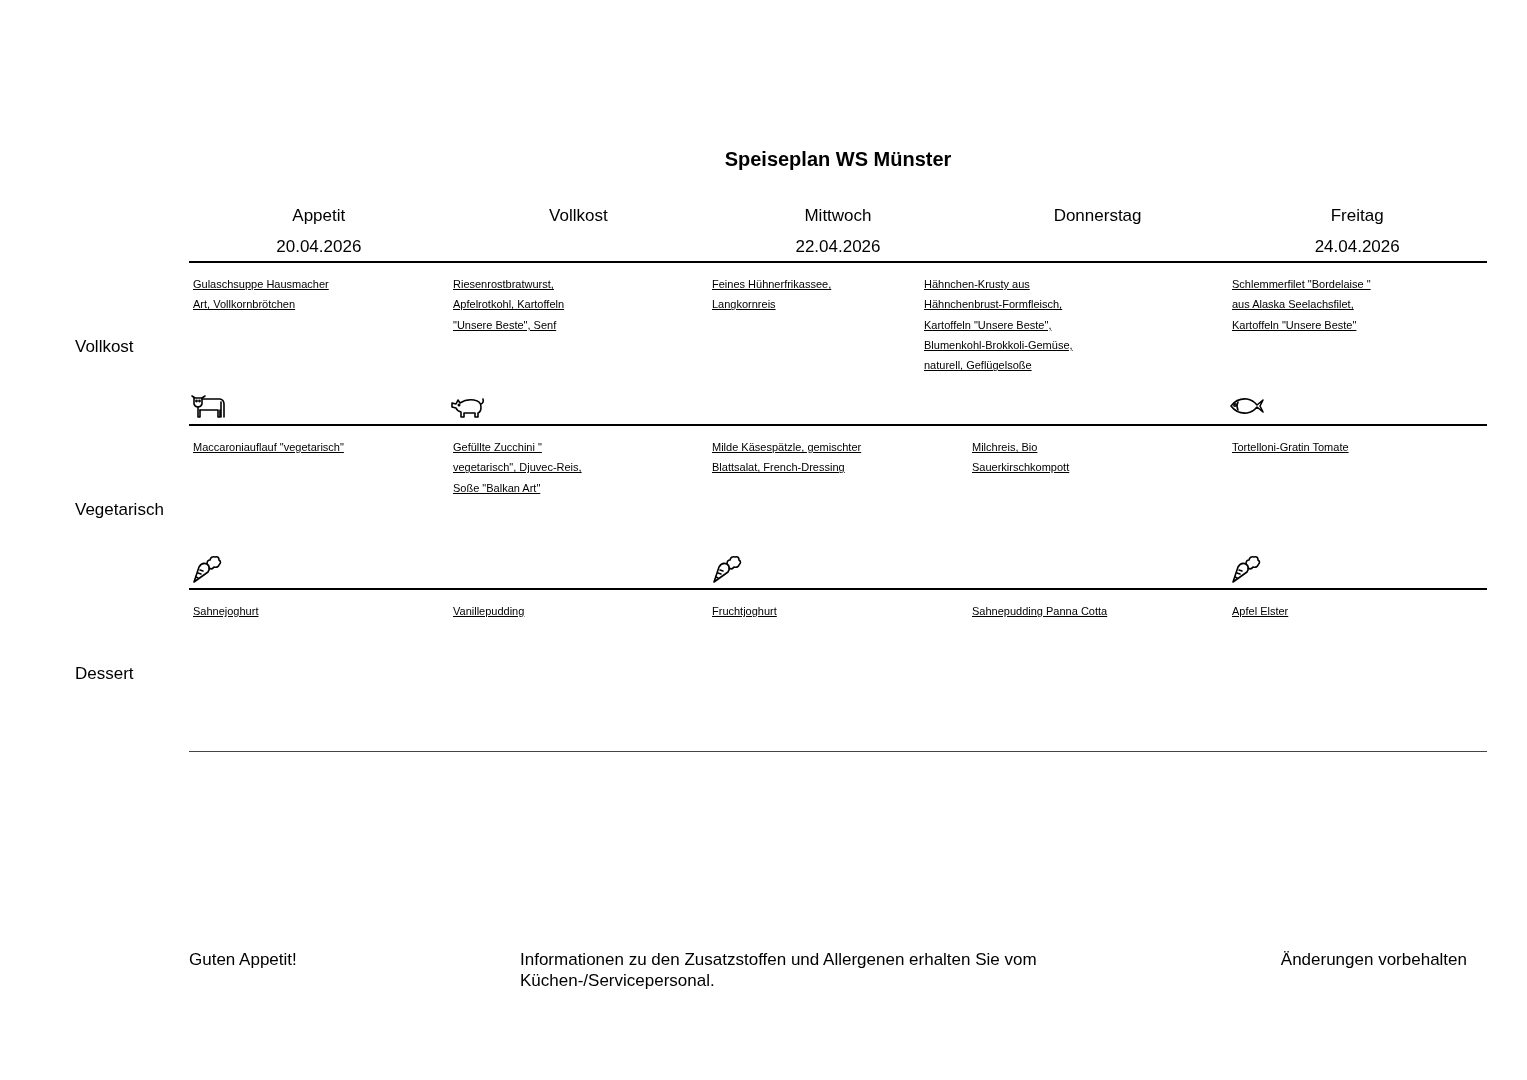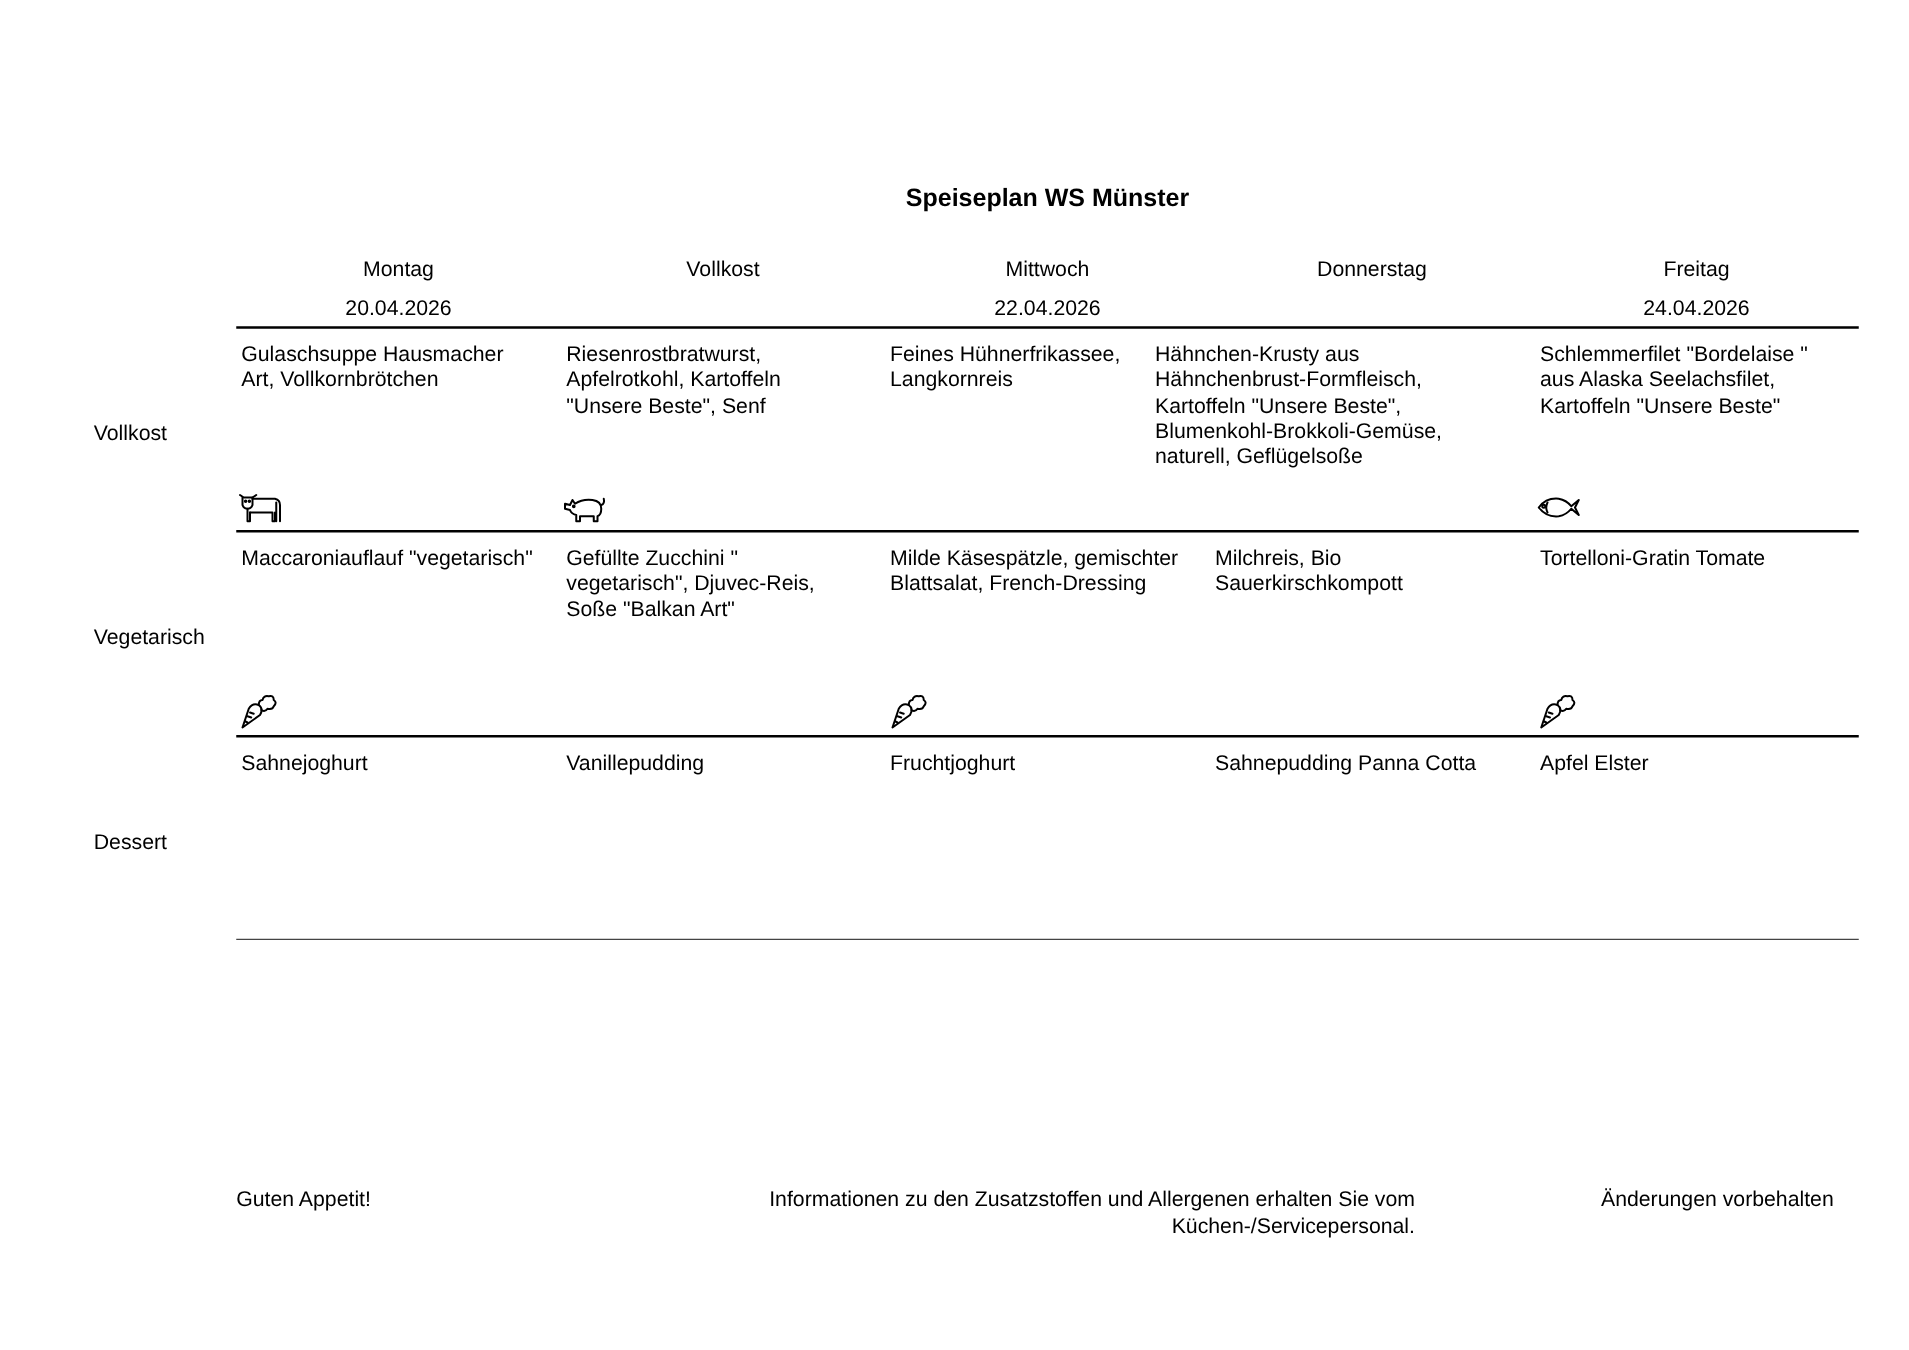--- a/index.html
+++ b/index.html
@@ -4,31 +4,31 @@
 <style>
   html, body { margin: 0; padding: 0; background: #ffffff; }
   body { width: 1527px; height: 1080px; position: relative; overflow: hidden;
          font-family: "Liberation Sans", sans-serif; color: #000; }
   .title { position: absolute; top: 148px; left: 189px; width: 1298px; text-align: center;
            font-weight: bold; font-size: 20px; }
   .day-head { position: absolute; top: 200px; width: 259.6px; text-align: center; font-size: 17px; line-height: 31px; }
   .rule { position: absolute; left: 189px; width: 1298px; height: 2px; background: #000; }
   .rule.thin { height: 1px; background: #444; }
   .row-label { position: absolute; left: 75px; font-size: 17px; }
-  .cell { position: absolute; width: 255px; font-size: 17px; line-height: 20.3px; white-space: pre-line; }
+  .cell { position: absolute; width: 255px; font-size: 11px; line-height: 20.3px; white-space: pre-line; text-decoration: underline; }
   .icon { position: absolute; width: 36px; height: 28px; }
   .footer { position: absolute; top: 950px; font-size: 17px; line-height: 20.5px; }
 </style>
 </head>
 <body>
 
 <div class="title">Speiseplan WS Münster</div>
 
 <div class="day-head" style="left:189px">
-  <div>Montag</div>
+  <div>Appetit</div>
   <div>20.04.2026</div>
 </div>
 <div class="day-head" style="left:448.6px">
   <div>Vollkost</div>
 </div>
 <div class="day-head" style="left:708.2px">
   <div>Mittwoch</div>
   <div>22.04.2026</div>
 </div>
 <div class="day-head" style="left:967.8px">
@@ -119,15 +119,15 @@
   <path d="M17 11 Q17 7 20 7 Q21 3 25 4 Q29 3 29 7 Q32 9 29 12 Q28 15 24 14 Q22 17 19 15"></path>
 </svg>
 
 <div class="cell" style="left:193px;top:601px">Sahnejoghurt</div>
 <div class="cell" style="left:453px;top:601px">Vanillepudding</div>
 <div class="cell" style="left:712px;top:601px">Fruchtjoghurt</div>
 <div class="cell" style="left:972px;top:601px">Sahnepudding Panna Cotta</div>
 <div class="cell" style="left:1232px;top:601px">Apfel Elster</div>
 
 <div class="footer" style="left:189px">Guten Appetit!</div>
-<div class="footer" style="left:520px;width:612px;text-align:right;white-space:pre-line">Informationen zu den Zusatzstoffen und Allergenen erhalten Sie vom
+<div class="footer" style="left:520px;width:612px;text-align:left;white-space:pre-line">Informationen zu den Zusatzstoffen und Allergenen erhalten Sie vom
 Küchen-/Servicepersonal.</div>
 <div class="footer" style="left:1187px;width:280px;text-align:right">Änderungen vorbehalten</div>
 
 </body></html>

